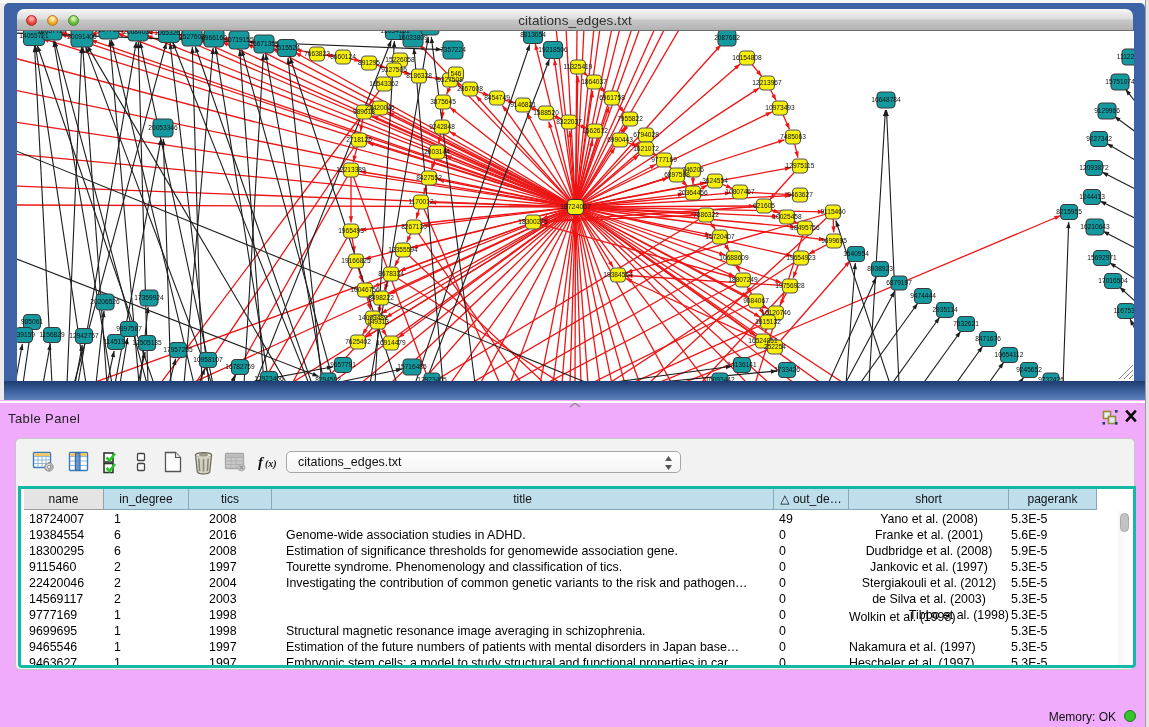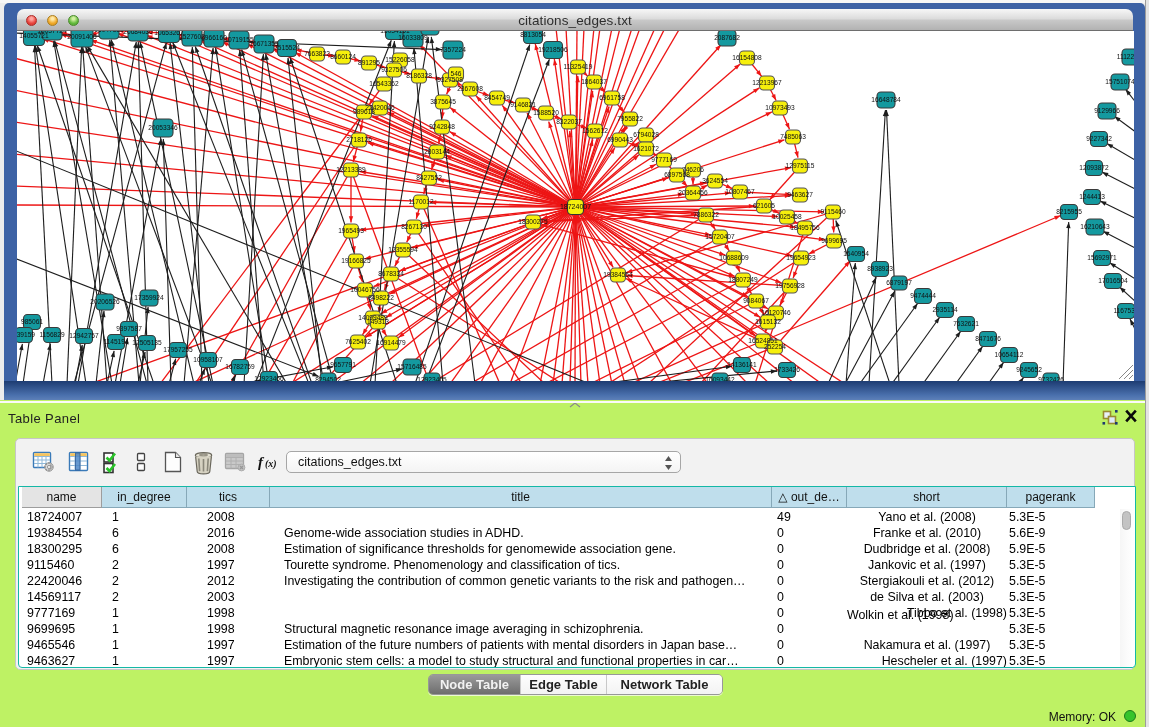--- a/index.html
+++ b/index.html
@@ -7,31 +7,31 @@
 #gwin{position:absolute;left:4px;top:3px;width:1141px;height:397px;background:#3d62a5;border-radius:5px 5px 0 0}
 #gwin .btm{position:absolute;left:0;bottom:0;width:100%;height:19px;background:linear-gradient(#1d3c72,#4a70ad 75%,#5d80b8)}
 #titlebar{position:absolute;left:13px;top:6px;width:1116px;height:22px;border-radius:7px 7px 0 0;background:linear-gradient(#f7f7f7,#dcdcdc 46%,#c8c8c8 54%,#b2b2b2);border-bottom:1px solid #6e6e6e}
 #titlebar .t{position:absolute;left:0;top:4px;width:100%;text-align:center;font-size:13.5px;color:#2e2e2e;font-weight:normal;letter-spacing:.1px}
 .tl{position:absolute;top:5.5px;width:11px;height:11px;border-radius:50%}
 .tl.r{left:9px;background:radial-gradient(circle at 50% 30%,#ffa5a0 15%,#e8433c 60%,#c93631);border:1px solid #ad2b26}
 .tl.y{left:30px;background:radial-gradient(circle at 50% 30%,#ffe9a8 15%,#f0a828 60%,#d49422);border:1px solid #ab7d1d}
 .tl.g{left:51px;background:radial-gradient(circle at 50% 30%,#d2f0a0 15%,#62ba3c 60%,#54a434);border:1px solid #4a8a2c}
 #gcanvas{position:absolute;left:13px;top:28px;width:1117px;height:350px;background:#fff;overflow:hidden}
 
-#tpanel{position:absolute;left:0;top:400px;width:1146px;height:327px;background:#bef264}
+#tpanel{position:absolute;left:0;top:400px;width:1146px;height:327px;background:#f0abfc}
 #tphead{position:absolute;left:0;top:1px;width:100%;height:31px;border-top:2px solid #fafafa}
 #tphead .lbl{position:absolute;left:8px;top:8px;font-size:13px;color:#222;letter-spacing:.4px}
 #tpinner{position:absolute;left:15px;top:38px;width:1120px;height:232px;background:#f2f2f2;border:1px solid #c6c6c6;border-radius:5px}
 
 #toolbar{position:absolute;left:0;top:10px;width:100%;height:32px}
 .tbi{position:absolute;top:1px}
 #combo{position:absolute;left:270px;top:2px;width:395px;height:22px;background:linear-gradient(#ffffff,#f4f4f4);border:1px solid #a6a6a6;border-radius:5px;font-size:12.5px;color:#111;line-height:20px;padding-left:11px}
 #combo .arr{position:absolute;right:7px;top:2px;width:9px;height:18px}
 
-#tblarea{position:absolute;left:2px;top:47px;width:1118px;height:182px;background:#fff;border:1px solid #14b8a6;border-radius:0 0 4px 4px;overflow:hidden}
+#tblarea{position:absolute;left:2px;top:47px;width:1118px;height:182px;background:#fff;border:3px solid #14b8a6;border-radius:0 0 4px 4px;overflow:hidden}
 .hc{position:absolute;top:0;height:21px;background:#bfdeec;border-right:1px solid #86a8b8;border-bottom:1px solid #86a8b8;font-size:12px;color:#111;text-align:center;line-height:21px}
 .hc.gray{background:#e4e4e4;border-right:1px solid #9d9d9d;border-bottom:1px solid #9d9d9d}
 .cell{position:absolute;font-size:12.4px;color:#000;white-space:nowrap;line-height:16px}
 #vtrack{position:absolute;right:2px;top:22px;width:13px;height:158px;background:linear-gradient(90deg,#f6f6f6,#fff)}
 #vthumb{position:absolute;left:2px;top:2px;width:9px;height:19px;border-radius:4.5px;background:#c3c3c3;border:1px solid #aaa}
 
 #tabs{position:absolute;left:428px;top:274px;height:21px;border:1px solid #989898;border-radius:5px;overflow:hidden;box-shadow:0 1px 0 rgba(255,255,255,.7)}
 .seg{float:left;height:100%;font-size:13px;font-weight:bold;text-align:center;line-height:19px;color:#222;background:linear-gradient(#fdfdfd,#f3f3f3)}
 .seg.sel{background:linear-gradient(#9a9a9a,#6e6e6e);color:#f2f2f2}
 .seg.mid{border-left:1px solid #c8c8c8;border-right:1px solid #c8c8c8}
@@ -959,39 +959,39 @@
           <div class="cell" style="left:93px;top:22px">1</div>
           <div class="cell" style="left:188px;top:22px">2008</div>
           <div class="cell" style="left:758px;top:22px">49</div>
           <div class="cell" style="left:828px;top:22px;width:160px;text-align:center">Yano et al. (2008)</div>
           <div class="cell" style="left:990px;top:22px">5.3E-5</div>
           <div class="cell" style="left:8px;top:38px">19384554</div>
           <div class="cell" style="left:93px;top:38px">6</div>
           <div class="cell" style="left:188px;top:38px">2016</div>
           <div class="cell" style="left:265px;top:38px;width:488px;overflow:hidden">Genome-wide association studies in ADHD.</div>
           <div class="cell" style="left:758px;top:38px">0</div>
-          <div class="cell" style="left:828px;top:38px;width:160px;text-align:center">Franke et al. (2010)</div>
+          <div class="cell" style="left:828px;top:38px;width:160px;text-align:center">Franke et al. (2001)</div>
           <div class="cell" style="left:990px;top:38px">5.6E-9</div>
           <div class="cell" style="left:8px;top:54px">18300295</div>
           <div class="cell" style="left:93px;top:54px">6</div>
           <div class="cell" style="left:188px;top:54px">2008</div>
           <div class="cell" style="left:265px;top:54px;width:488px;overflow:hidden">Estimation of significance thresholds for genomewide association gene.</div>
           <div class="cell" style="left:758px;top:54px">0</div>
           <div class="cell" style="left:828px;top:54px;width:160px;text-align:center">Dudbridge et al. (2008)</div>
           <div class="cell" style="left:990px;top:54px">5.9E-5</div>
           <div class="cell" style="left:8px;top:70px">9115460</div>
           <div class="cell" style="left:93px;top:70px">2</div>
           <div class="cell" style="left:188px;top:70px">1997</div>
           <div class="cell" style="left:265px;top:70px;width:488px;overflow:hidden">Tourette syndrome. Phenomenology and classification of tics.</div>
           <div class="cell" style="left:758px;top:70px">0</div>
           <div class="cell" style="left:828px;top:70px;width:160px;text-align:center">Jankovic et al. (1997)</div>
           <div class="cell" style="left:990px;top:70px">5.3E-5</div>
           <div class="cell" style="left:8px;top:86px">22420046</div>
           <div class="cell" style="left:93px;top:86px">2</div>
-          <div class="cell" style="left:188px;top:86px">2012</div>
+          <div class="cell" style="left:188px;top:86px">2004</div>
           <div class="cell" style="left:265px;top:86px;width:488px;overflow:hidden">Investigating the contribution of common genetic variants to the risk and pathogen…</div>
           <div class="cell" style="left:758px;top:86px">0</div>
           <div class="cell" style="left:828px;top:86px;width:160px;text-align:center">Stergiakouli et al. (2012)</div>
           <div class="cell" style="left:990px;top:86px">5.5E-5</div>
           <div class="cell" style="left:8px;top:102px">14569117</div>
           <div class="cell" style="left:93px;top:102px">2</div>
           <div class="cell" style="left:188px;top:102px">2003</div>
           <div class="cell" style="left:758px;top:102px">0</div>
           <div class="cell" style="left:828px;top:102px;width:160px;text-align:center">de Silva et al. (2003)</div>
           <div class="cell" style="left:990px;top:102px">5.3E-5</div>
@@ -1006,34 +1006,29 @@
           <div class="cell" style="left:188px;top:134px">1998</div>
           <div class="cell" style="left:265px;top:134px;width:488px;overflow:hidden">Structural magnetic resonance image averaging in schizophrenia.</div>
           <div class="cell" style="left:758px;top:134px">0</div>
           <div class="cell" style="left:828px;top:120px;width:160px;text-align:left">Wolkin et al. (1998)</div>
           <div class="cell" style="left:990px;top:134px">5.3E-5</div>
           <div class="cell" style="left:8px;top:150px">9465546</div>
           <div class="cell" style="left:93px;top:150px">1</div>
           <div class="cell" style="left:188px;top:150px">1997</div>
           <div class="cell" style="left:265px;top:150px;width:488px;overflow:hidden">Estimation of the future numbers of patients with mental disorders in Japan base…</div>
           <div class="cell" style="left:758px;top:150px">0</div>
-          <div class="cell" style="left:828px;top:150px;width:160px;text-align:center">Nakamura et al. (1997)</div>
+          <div class="cell" style="left:828px;top:150px;width:160px;">Nakamura et al. (1997)</div>
           <div class="cell" style="left:990px;top:150px">5.3E-5</div>
           <div class="cell" style="left:8px;top:166px">9463627</div>
           <div class="cell" style="left:93px;top:166px">1</div>
           <div class="cell" style="left:188px;top:166px">1997</div>
           <div class="cell" style="left:265px;top:166px;width:488px;overflow:hidden">Embryonic stem cells: a model to study structural and functional properties in car…</div>
           <div class="cell" style="left:758px;top:166px">0</div>
-          <div class="cell" style="left:828px;top:166px;width:160px;text-align:right">Hescheler et al. (1997)</div>
+          <div class="cell" style="left:828px;top:166px;width:160px;text-align:left">Hescheler et al. (1997)</div>
           <div class="cell" style="left:990px;top:166px">5.3E-5</div>
           <div id="vtrack">
             <div id="vthumb"></div>
           </div>
         </div>
     </div>
-    <div id="tabs">
-        <div class="seg sel" style="width:91px">Node Table</div>
-        <div class="seg mid" style="width:87px">Edge Table</div>
-        <div class="seg" style="width:115px">Network Table</div>
-      </div>
     <div id="status">Memory: OK<span id="dot"></span></div>
   </div>
   <div id="rightline"></div>
 </div>
 </body></html>

